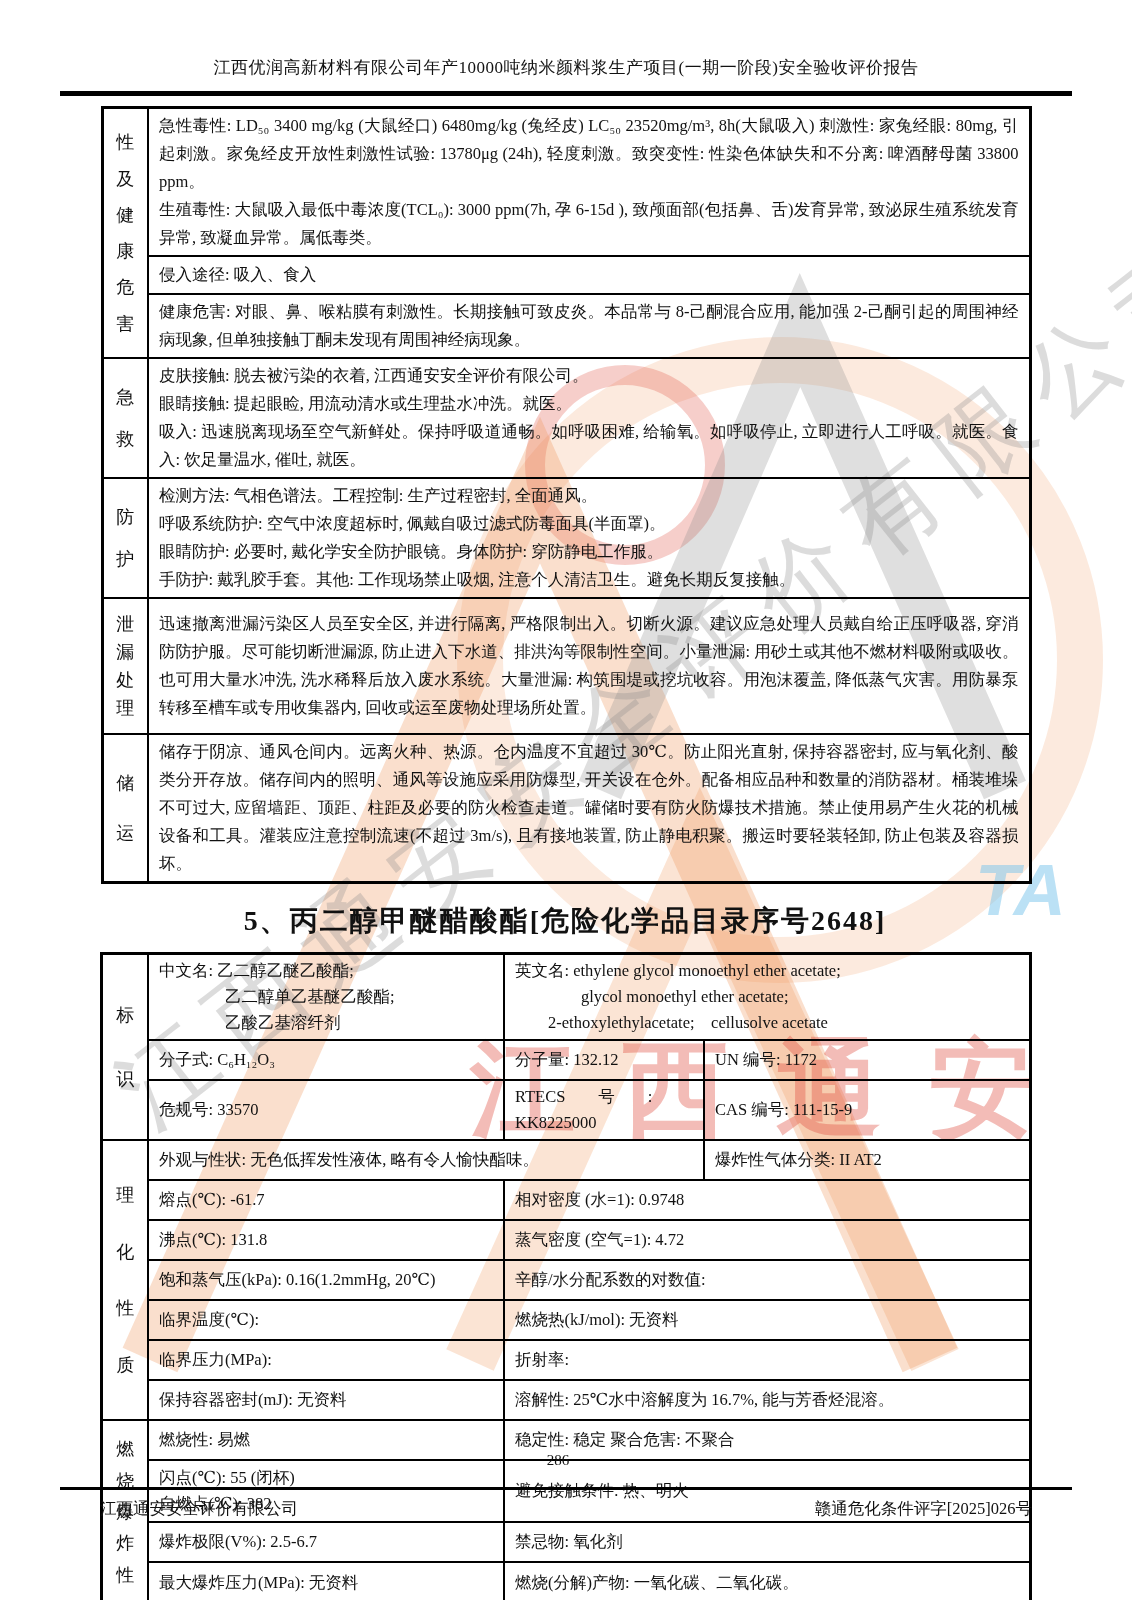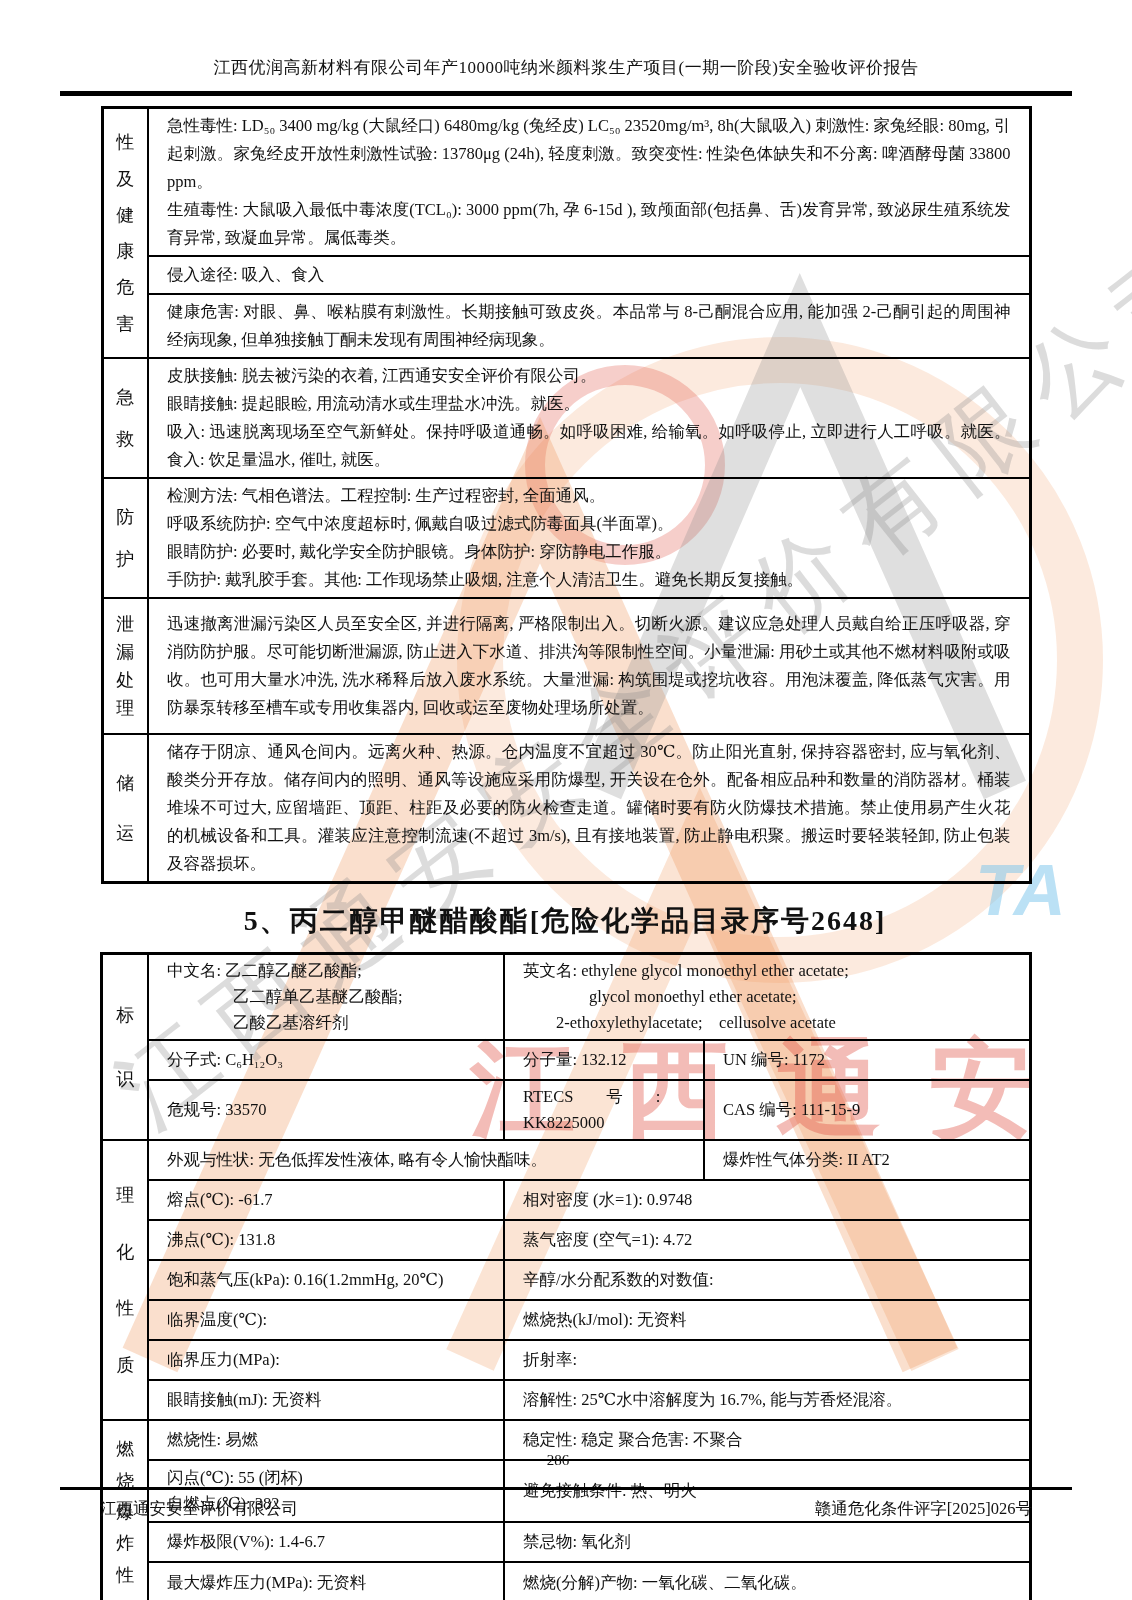--- a/index.html
+++ b/index.html
@@ -14,21 +14,21 @@
 
   .header-title { padding-top:56px; text-align:center; font-size:17px; letter-spacing:.5px; }
   .header-rule { margin:12px 60px 0 60px; height:5px; background:#000; }
 
   table { border-collapse:collapse; table-layout:fixed; background:transparent; }
   .t1 { width:928px; margin:10px auto 0 auto; border:3px solid #000; }
   .t2 { width:928px; margin:0 auto; border:3px solid #000; }
   td {
     border:2px solid #000;
     font-size:16.5px; line-height:28px;
-    padding:3px 18px; vertical-align:middle;
+    padding:3px 10px; vertical-align:middle;
     text-align:justify; white-space:pre-line;
     overflow:hidden;
   }
   .t2 td { line-height:26px; }
   td.label { position:relative; padding:0; }
   .vwrap {
     position:absolute; inset:6px 0;
     display:flex; flex-direction:column;
     justify-content:space-evenly; align-items:center;
     font-size:18px;
@@ -171,37 +171,37 @@
     </tr>
     <tr>
       <td style="height:32px">临界温度(℃):</td>
       <td colspan="2">燃烧热(kJ/mol): 无资料</td>
     </tr>
     <tr>
       <td style="height:32px">临界压力(MPa):</td>
       <td colspan="2">折射率:</td>
     </tr>
     <tr>
-      <td style="height:32px">眼睛接触(mJ): 无资料</td>
+      <td style="height:32px">保持容器密封(mJ): 无资料</td>
       <td colspan="2">溶解性: 25℃水中溶解度为 16.7%, 能与芳香烃混溶。</td>
     </tr>
     <tr>
       <td class="label" rowspan="4">
         <div class="vwrap"><div>燃</div><div>烧</div><div>爆</div><div>炸</div><div>性</div></div>
       </td>
       <td style="height:32px">燃烧性: 易燃</td>
       <td colspan="2">稳定性: 稳定 聚合危害: 不聚合</td>
     </tr>
     <tr>
       <td style="height:54px">闪点(℃): 55 (闭杯)
 自燃点(℃): 382</td>
       <td colspan="2">避免接触条件: 热、明火</td>
     </tr>
     <tr>
-      <td style="height:32px">爆炸极限(V%): 1.4-6.7</td>
+      <td style="height:32px">爆炸极限(V%): 2.5-6.7</td>
       <td colspan="2">禁忌物: 氧化剂</td>
     </tr>
     <tr>
       <td style="height:34px">最大爆炸压力(MPa): 无资料</td>
       <td colspan="2">燃烧(分解)产物: 一氧化碳、二氧化碳。</td>
     </tr>
   </tbody>
     </table>
 
   <div class="page-num">286</div>

